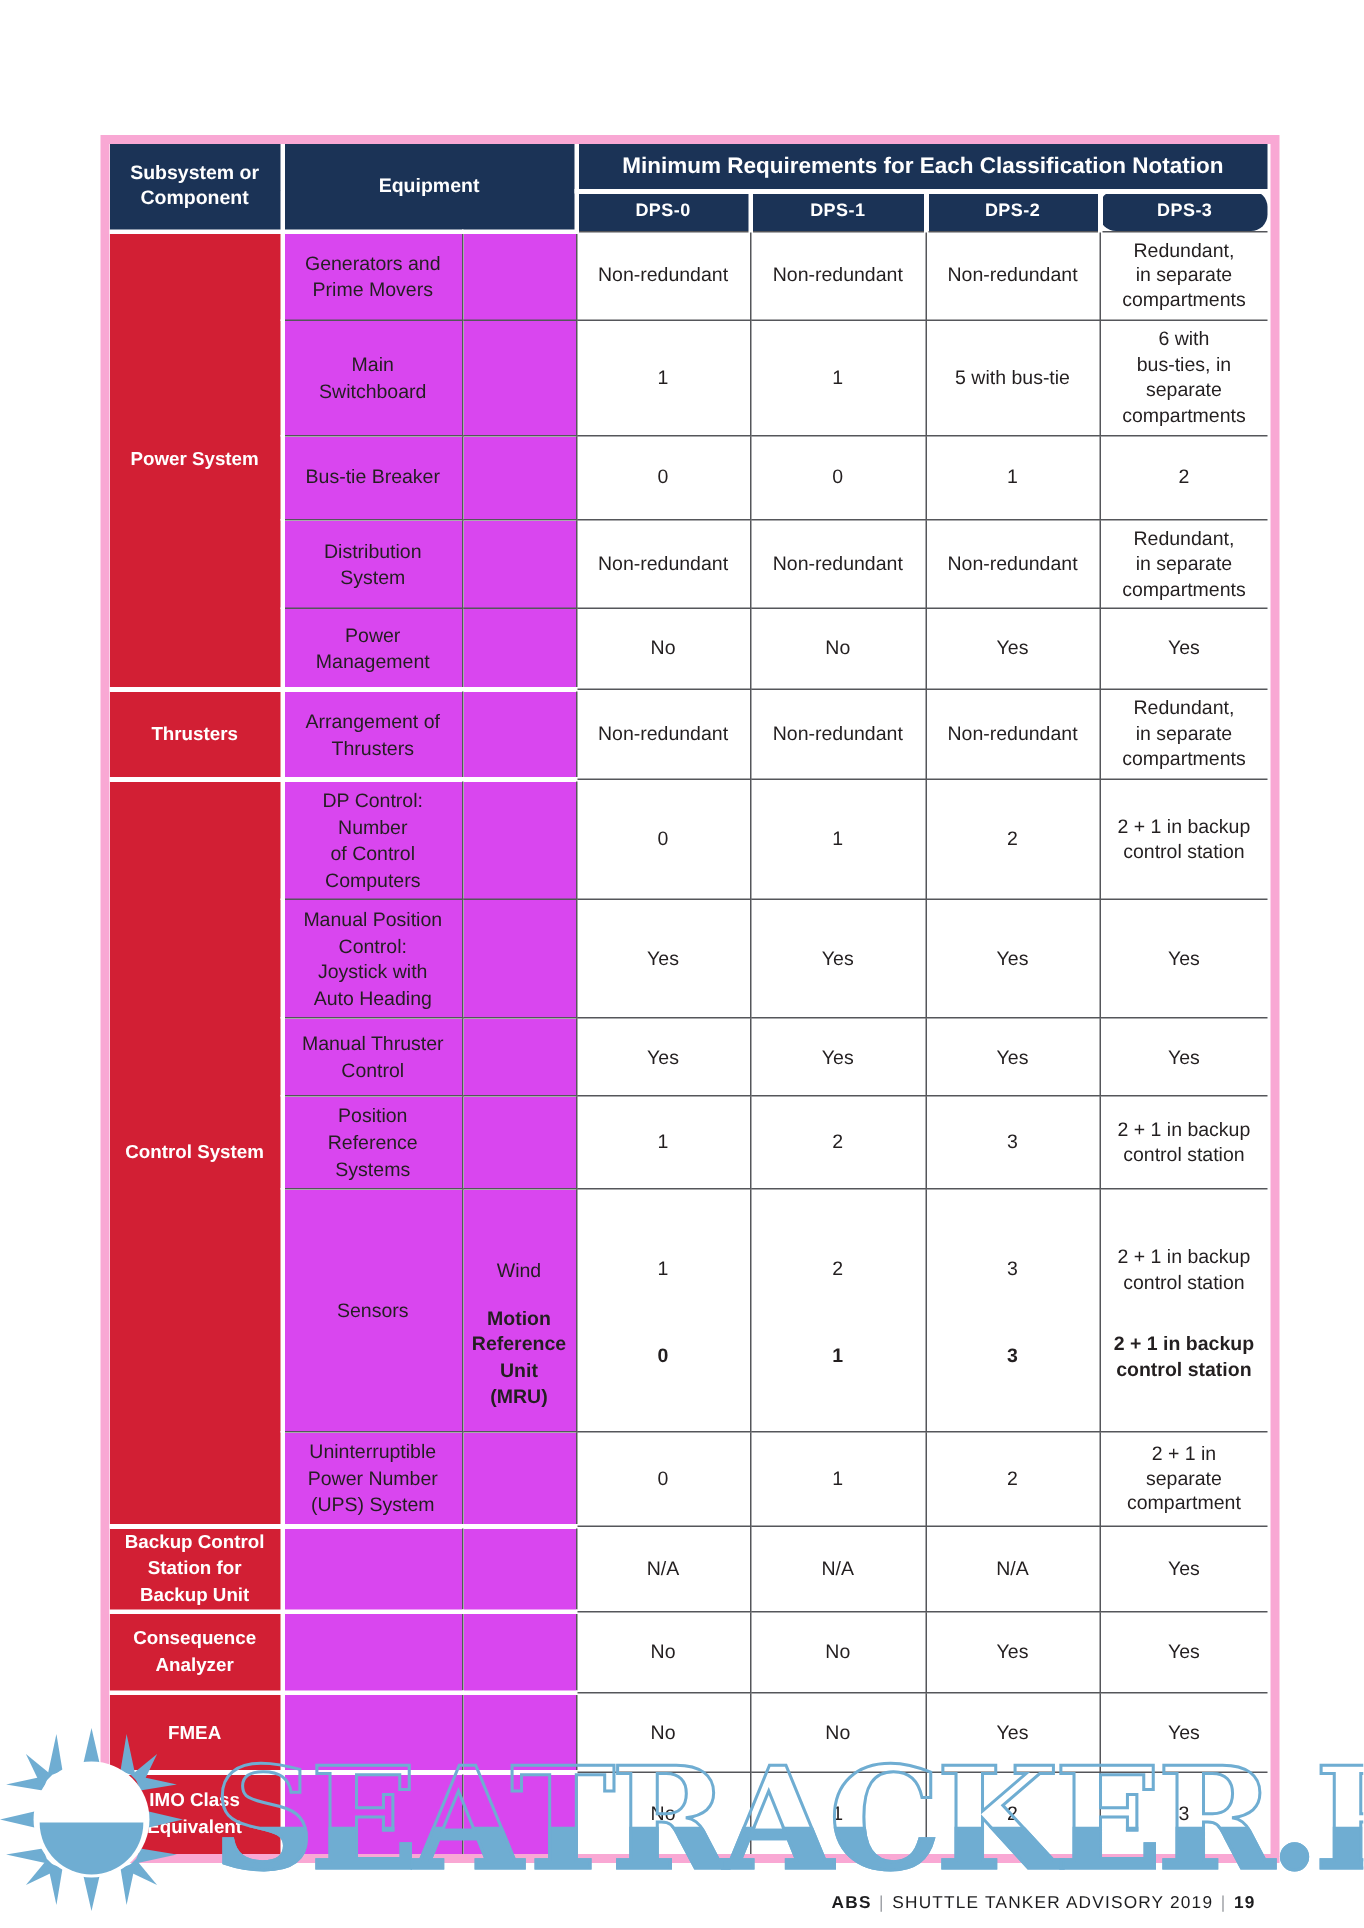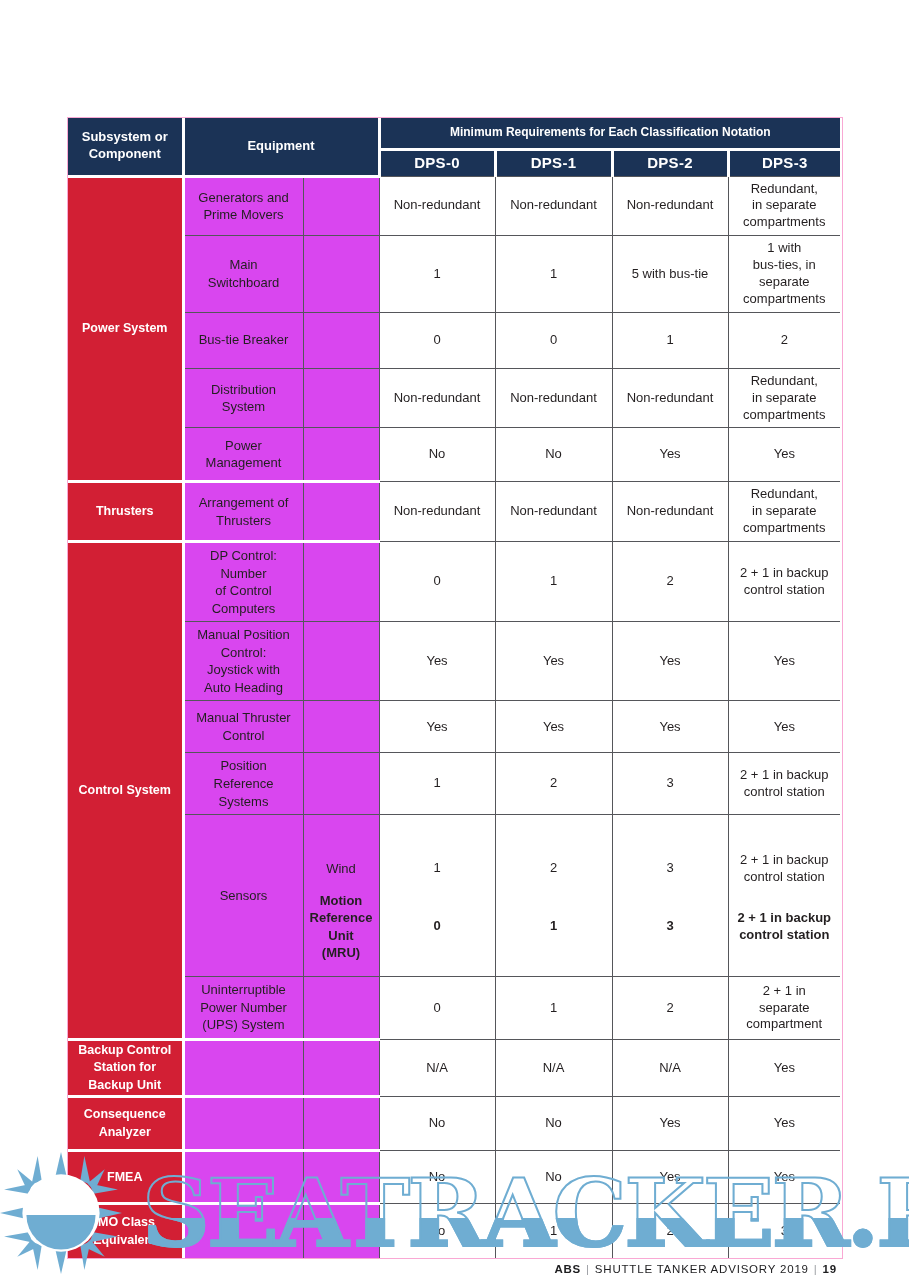--- a/index.html
+++ b/index.html
@@ -1,31 +1,31 @@
 <!DOCTYPE html>
 <html><head>
 <meta charset="utf-8">
 <style>
   html,body { margin:0; padding:0; background:#ffffff; }
   .page {
     position:relative; width:909px; height:1285px; background:#ffffff;
     font-family:"Liberation Sans", sans-serif; color:#231f20; overflow:hidden;
   }
-  .tablewrap { position:absolute; left:67px; top:117px; width:774px; border:1px solid #f9a8d4; }
+  .tablewrap { position:absolute; left:67px; top:90px; width:774px; border:6px solid #f9a8d4; }
   table { border-collapse:collapse; table-layout:fixed; width:772px; }
   th, td { border:1px solid #55565a; white-space:pre-line; overflow:hidden; }
 
   thead th {
     background:#1b3356; color:#ffffff; font-weight:bold; text-align:center; vertical-align:middle;
     border:3px solid #ffffff; border-top-width:0; font-size:13px; line-height:1.3;
   }
   thead th:first-child { border-left-width:0; }
-  th.banner { border-right-width:0; font-size:12px; }
-  tr.hr2 th { border-bottom:1px solid #55565a; font-size:15px; letter-spacing:.3px;margin-top:37px; }
-  tr.hr2 th:last-child { border-right-width:0; }
+  th.banner { border-right-width:0; font-size:15px; }
+  tr.hr2 th { border-bottom:1px solid #55565a; font-size:12px; letter-spacing:.3px;margin-top:37px; }
+  tr.hr2 th:last-child { border-right-width:0;border-radius:11px; }
 
   th.red {
     background:#d21f34; color:#ffffff; font-weight:bold; text-align:center; vertical-align:middle;
     border:3px solid #ffffff; border-left-width:0; font-size:12.5px; line-height:1.4;margin-left:17px;
   }
   td.eq, td.subc {
     background:#d946ef; text-align:center; vertical-align:middle;
     font-size:13px; line-height:1.35; padding:4px 6px;
   }
   td.val {
@@ -104,21 +104,21 @@
 in separate
 compartments</td>
         </tr>
         <tr style="height:69px">
           <td class="eq">Main
 Switchboard</td>
           <td class="subc"></td>
           <td class="val">1</td>
           <td class="val">1</td>
           <td class="val">5 with bus-tie</td>
-          <td class="val">1 with
+          <td class="val">6 with
 bus-ties, in
 separate
 compartments</td>
         </tr>
         <tr style="height:56px">
           <td class="eq">Bus-tie Breaker</td>
           <td class="subc"></td>
           <td class="val">0</td>
           <td class="val">0</td>
           <td class="val">1</td>

